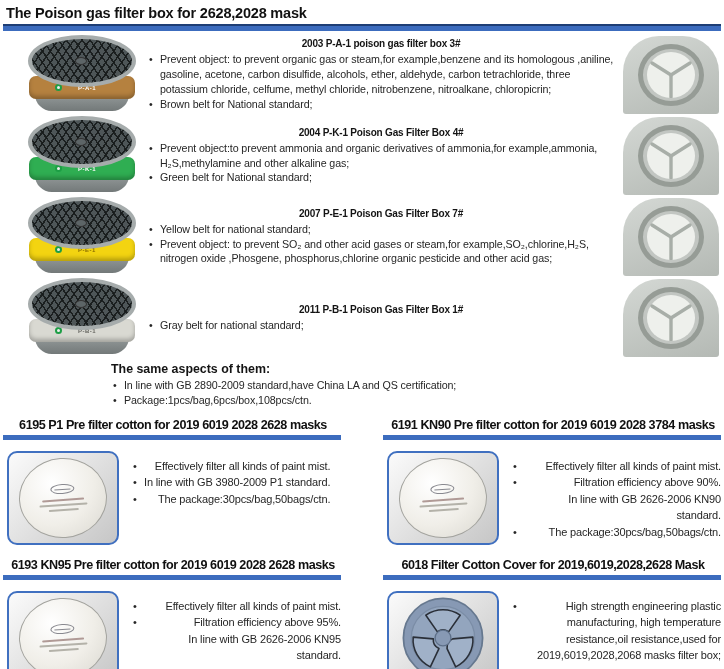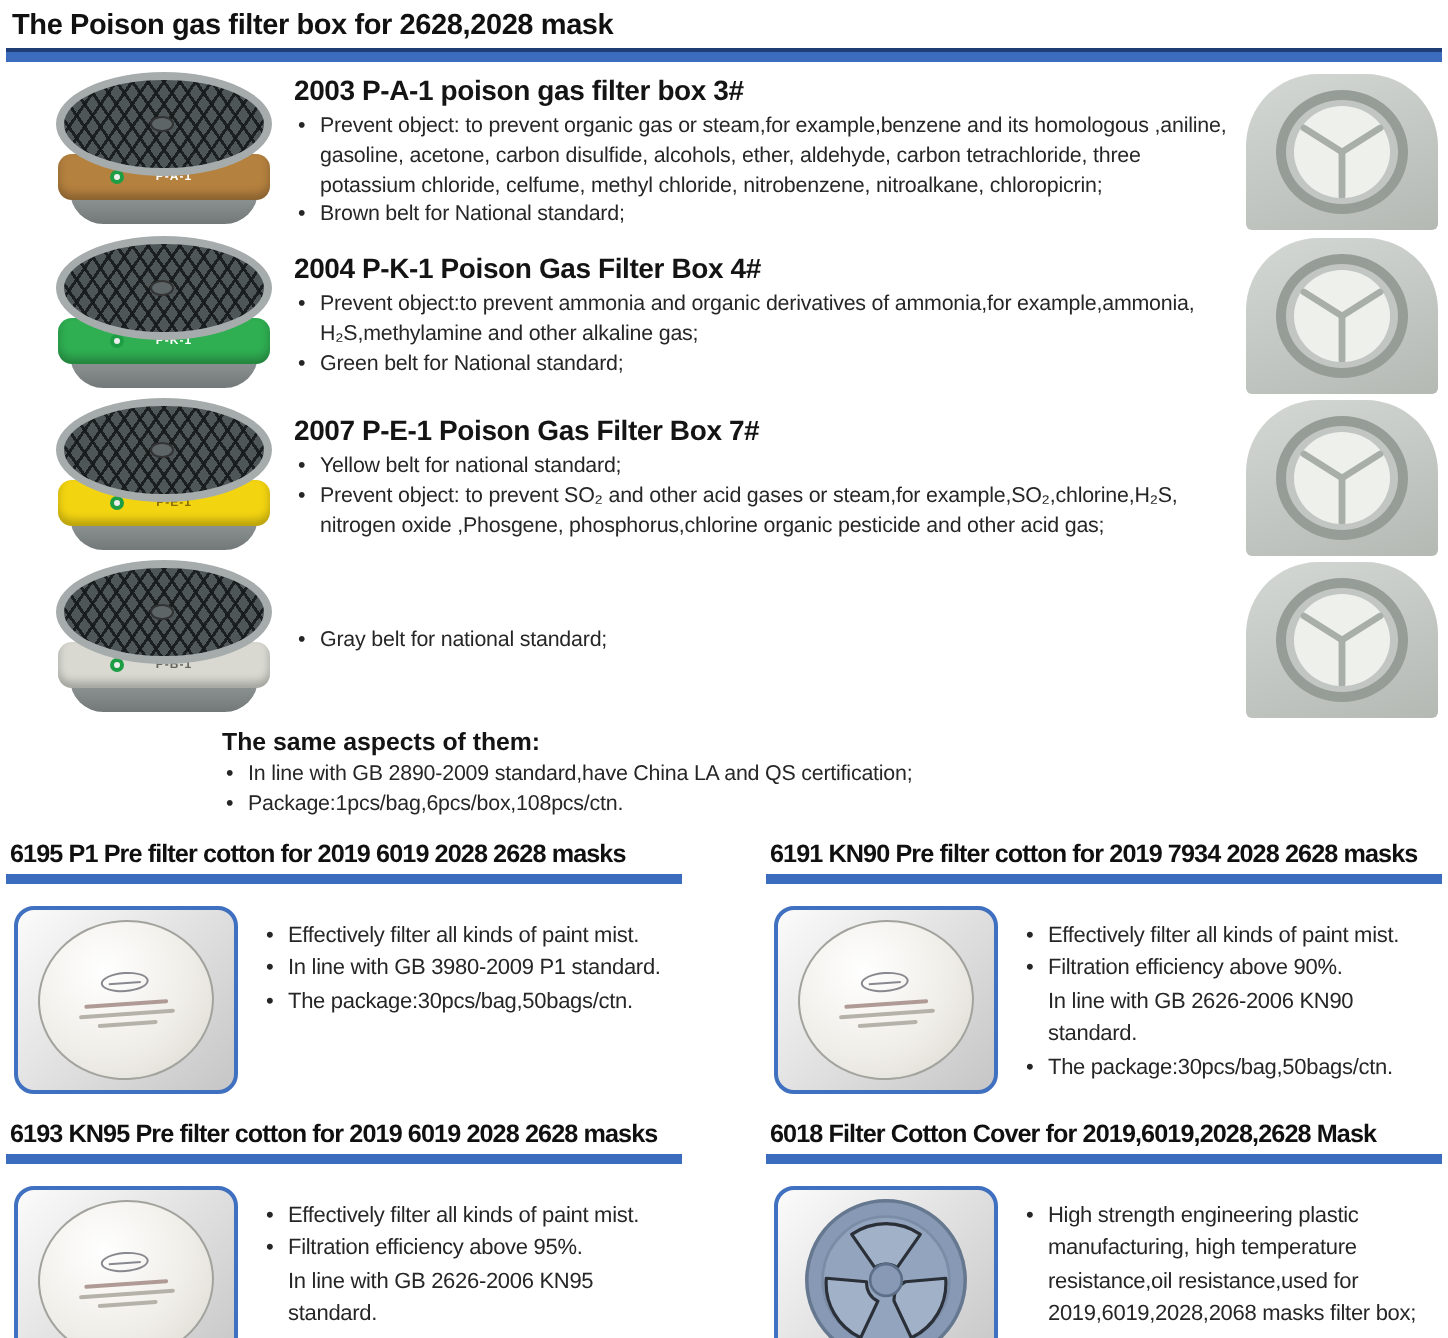--- a/index.html
+++ b/index.html
@@ -27,22 +27,22 @@
   
   .prod-row {
     display:grid;
     grid-template-columns:138px minmax(0,1fr) 100px;
     column-gap:6px;
     align-items:center;
     margin:1px 0;
   }
   .prod-text { padding:2px 0; }
   .prod-heading {
-    font-size:14px; font-weight:bold; color:#141414;
-    letter-spacing:-0.2px; margin-bottom:3px;
+    font-size:10px; font-weight:bold; color:#141414;
+    letter-spacing:-0.2px; margin-bottom:3px;text-align:center;
   }
   .bullet {
     position:relative; font-size:10.7px; line-height:1.38;
     padding-left:13px; color:#262626; letter-spacing:-0.1px;
   }
   .bullet::before { content:"•"; position:absolute; left:2px; top:0; }
   .bullet.cont::before { content:""; }
 
   
   .canister { position:relative; width:114px; height:80px; margin-left:22px; }
@@ -98,26 +98,26 @@
   .aspects { margin:4px 0 6px 108px; }
   .aspects-heading { font-size:12.4px; font-weight:bold; color:#141414; margin-bottom:2px; }
 
   
   .bottom-grid {
     display:grid; grid-template-columns:1fr 1fr;
     column-gap:42px; row-gap:13px; margin-top:10px;
   }
   .quad-title {
     font-size:12.6px; font-weight:bold; color:#101010;
-    letter-spacing:-0.45px; white-space:nowrap; padding-left:2px;
+    letter-spacing:-0.45px; white-space:nowrap; padding-left:2px;text-align:center;
   }
   .quad-bar { height:5px; background:#3c6cbe; margin-top:3px; }
   .quad-body { display:flex; gap:12px; margin-top:11px; }
   .quad-bullets { padding-top:7px; }
-  .quad-bullets .bullet { font-size:11px; line-height:1.5; letter-spacing:-0.15px; }
+  .quad-bullets .bullet { font-size:11px; line-height:1.5; letter-spacing:-0.15px;text-align:right; }
   .quad-bullets .bullet.cont { line-height:1.5; }
 
   .photo-frame {
     flex:none; width:112px; height:94px;
     border:2px solid #4070c0; border-radius:10px;
     background:linear-gradient(135deg,#fbfbfb,#c6c6c6);
     display:flex; align-items:center; justify-content:center;
     margin-left:4px;
   }
   .cotton-disc {
@@ -241,20 +241,21 @@
   <div class="canister" style="--band: #d9d9d2;">
     <div class="can-base"></div>
     <div class="can-band" style="--bandtext: #666660;">
       <span class="can-dot"></span>
       <span class="can-band-label">P-B-1</span>
     </div>
     <div class="can-top"></div>
     <div class="can-knob"></div>
   </div>
   <div class="prod-text">
+    <div class="prod-heading">2011 P-B-1 Poison Gas Filter Box 1#</div>
     <div class="bullet">Gray belt for national standard;</div>
   </div>
   <div class="holder">
     <div class="holder-body"></div>
     <div class="holder-ring">
       <svg class="holder-inner" viewBox="0 0 48 46">
         <ellipse cx="24" cy="23" rx="24" ry="23" fill="#eef0ec"></ellipse>
         <g stroke="#a8aea8" stroke-width="3.4" stroke-linecap="round">
           <line x1="24" y1="23" x2="24" y2="45"></line>
           <line x1="24" y1="23" x2="5" y2="11"></line>
@@ -287,21 +288,21 @@
       </div>
       <div class="quad-bullets">
         <div class="bullet">Effectively filter all kinds of paint mist.</div>
         <div class="bullet">In line with GB 3980-2009 P1 standard.</div>
         <div class="bullet">The package:30pcs/bag,50bags/ctn.</div>
       </div>
     </div>
   </div>
 
   <div class="quad">
-    <div class="quad-title">6191 KN90 Pre filter cotton for 2019 7934 2028 2628 masks</div>
+    <div class="quad-title">6191 KN90 Pre filter cotton for 2019 6019 2028 3784 masks</div>
     <div class="quad-bar"></div>
     <div class="quad-body">
       <div class="photo-frame">
         <div class="cotton-disc">
           <div class="disc-logo"></div>
           <div class="disc-line l1"></div>
           <div class="disc-line l2"></div>
           <div class="disc-line l3"></div>
         </div>
       </div>

